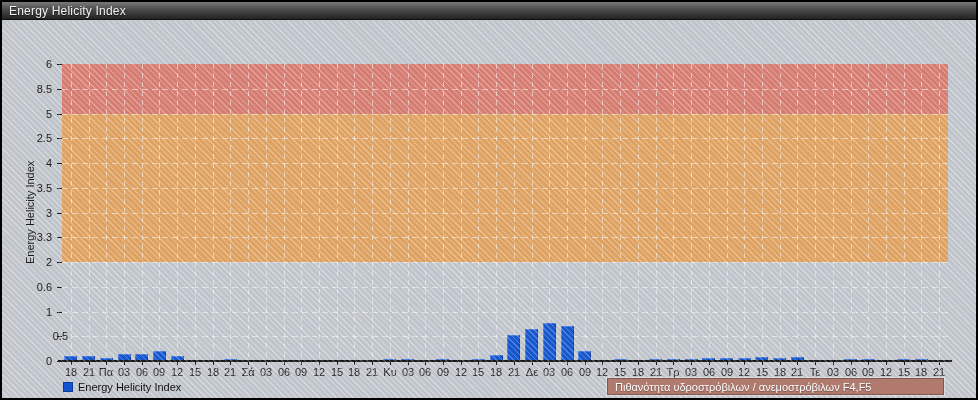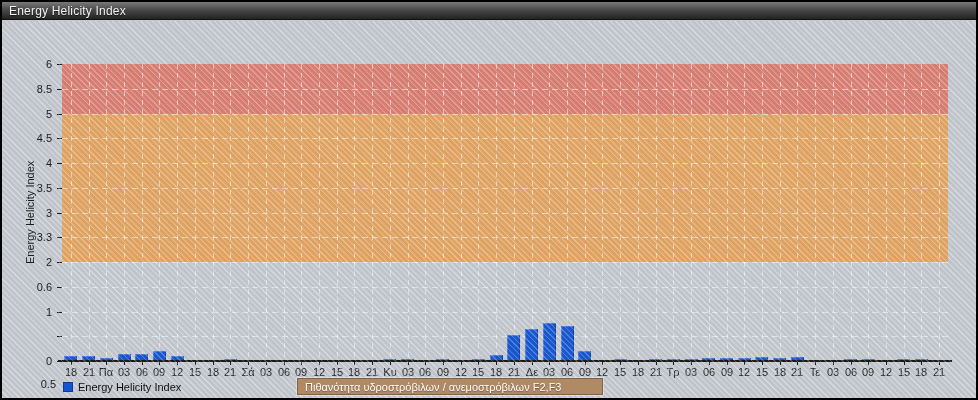--- a/index.html
+++ b/index.html
@@ -273,43 +273,43 @@
         <div class="xlabel" style="left: 859px;">18</div>
         <div class="xtick" style="left: 877px;"></div>
         <div class="xlabel" style="left: 877px;">21</div>
       </div>
 
     <div id="legend">
       <span id="legend-swatch"></span>
       <span id="legend-label">Energy Helicity Index</span>
     </div>
 
-    <div id="prob-f2f3" class="prob-box">Πιθανότητα υδροστρόβιλων / ανεμοστρόβιλων F2,F3</div>
+    <div id="prob-f4f5" class="prob-box">Πιθανότητα υδροστρόβιλων / ανεμοστρόβιλων F4,F5</div>
 
     <div id="stripes"></div>
   <div class="ytick" style="left: 55px; top: 340px;"></div>
       <div class="ylabel" style="left: 4px; top: 334px;">0</div>
       <div class="ytick" style="left: 55px; top: 315px;"></div>
-      <div class="ylabel" style="left: 8px; top: 309px; margin-top: 48px;">0.5</div>
+      <div class="ylabel" style="left: 20px; top: 309px;">0.5</div>
       <div class="ytick" style="left: 55px; top: 291px;"></div>
       <div class="ylabel" style="left: 4px; top: 285px;">1</div>
       <div class="ytick" style="left: 55px; top: 266px;"></div>
       <div class="ylabel" style="left: 4px; top: 260px;">0.6</div>
       <div class="ytick" style="left: 55px; top: 241px;"></div>
       <div class="ylabel" style="left: 4px; top: 235px;">2</div>
       <div class="ytick" style="left: 55px; top: 216px;"></div>
       <div class="ylabel" style="left: 4px; top: 210px;">3.3</div>
       <div class="ytick" style="left: 55px; top: 192px;"></div>
       <div class="ylabel" style="left: 4px; top: 186px;">3</div>
       <div class="ytick" style="left: 55px; top: 167px;"></div>
       <div class="ylabel" style="left: 4px; top: 161px;">3.5</div>
       <div class="ytick" style="left: 55px; top: 142px;"></div>
       <div class="ylabel" style="left: 4px; top: 136px;">4</div>
       <div class="ytick" style="left: 55px; top: 117px;"></div>
-      <div class="ylabel" style="left: 4px; top: 111px;">4.5</div>
+      <div class="ylabel" style="left: 4px; top: 111px;">2.5</div>
       <div class="ytick" style="left: 55px; top: 93px;"></div>
       <div class="ylabel" style="left: 4px; top: 87px;">5</div>
       <div class="ytick" style="left: 55px; top: 68px;"></div>
       <div class="ylabel" style="left: 4px; top: 62px;">8.5</div>
       <div class="ytick" style="left: 55px; top: 43px;"></div>
       <div class="ylabel" style="left: 4px; top: 37px;">6</div>
     </div>
 </div>
 
 </body></html>

